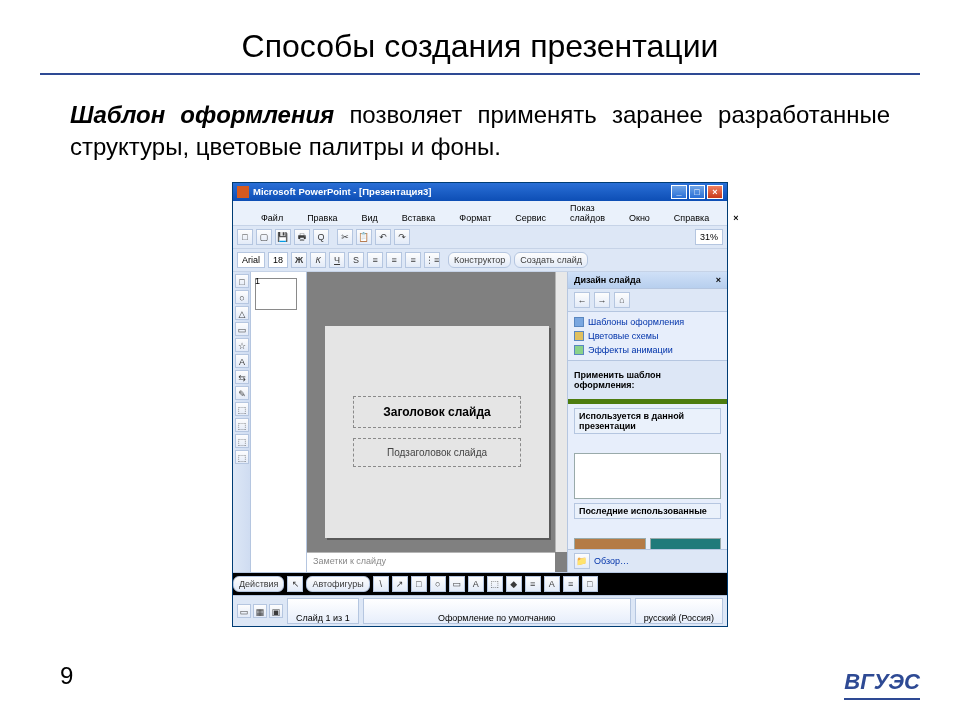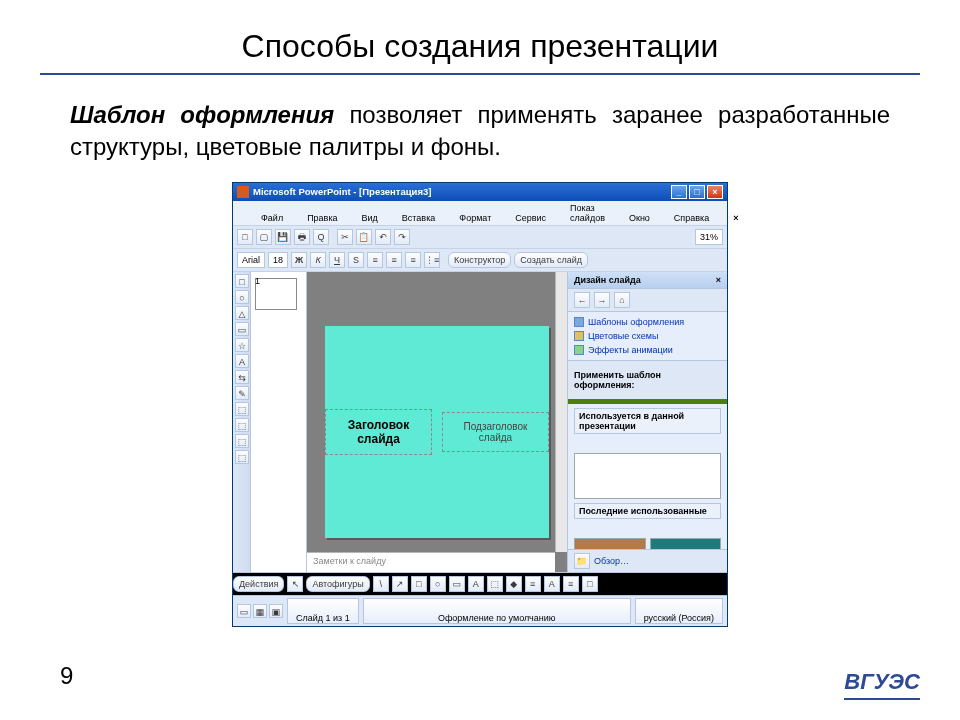--- a/index.html
+++ b/index.html
@@ -139,23 +139,23 @@
   }
   .outline-pane .slide-num { font-size: 9px; float: left; margin-right: 2px; }
 
   .editor {
     flex: 1;
     background: #808080;
     position: relative;
   }
   .editor .canvas-slide {
     position: absolute; left: 18px; top: 14px; right: 18px; bottom: 34px;
-    background: #5eead4;
+    background: #e5e5e5;
     box-shadow: 2px 2px 0 rgba(0,0,0,0.3);
-    display: flex; align-items: center; justify-content: center;
+    display: flex; flex-direction: column; align-items: center; justify-content: center;
     gap: 10px;
     margin-top: 40px;
   }
   .ph {
     border: 1px dashed #8a8a8a;
     padding: 8px 12px;
     width: 75%;
     text-align: center;
   }
   .ph.title-ph { font-weight: bold; font-size: 12px; }

